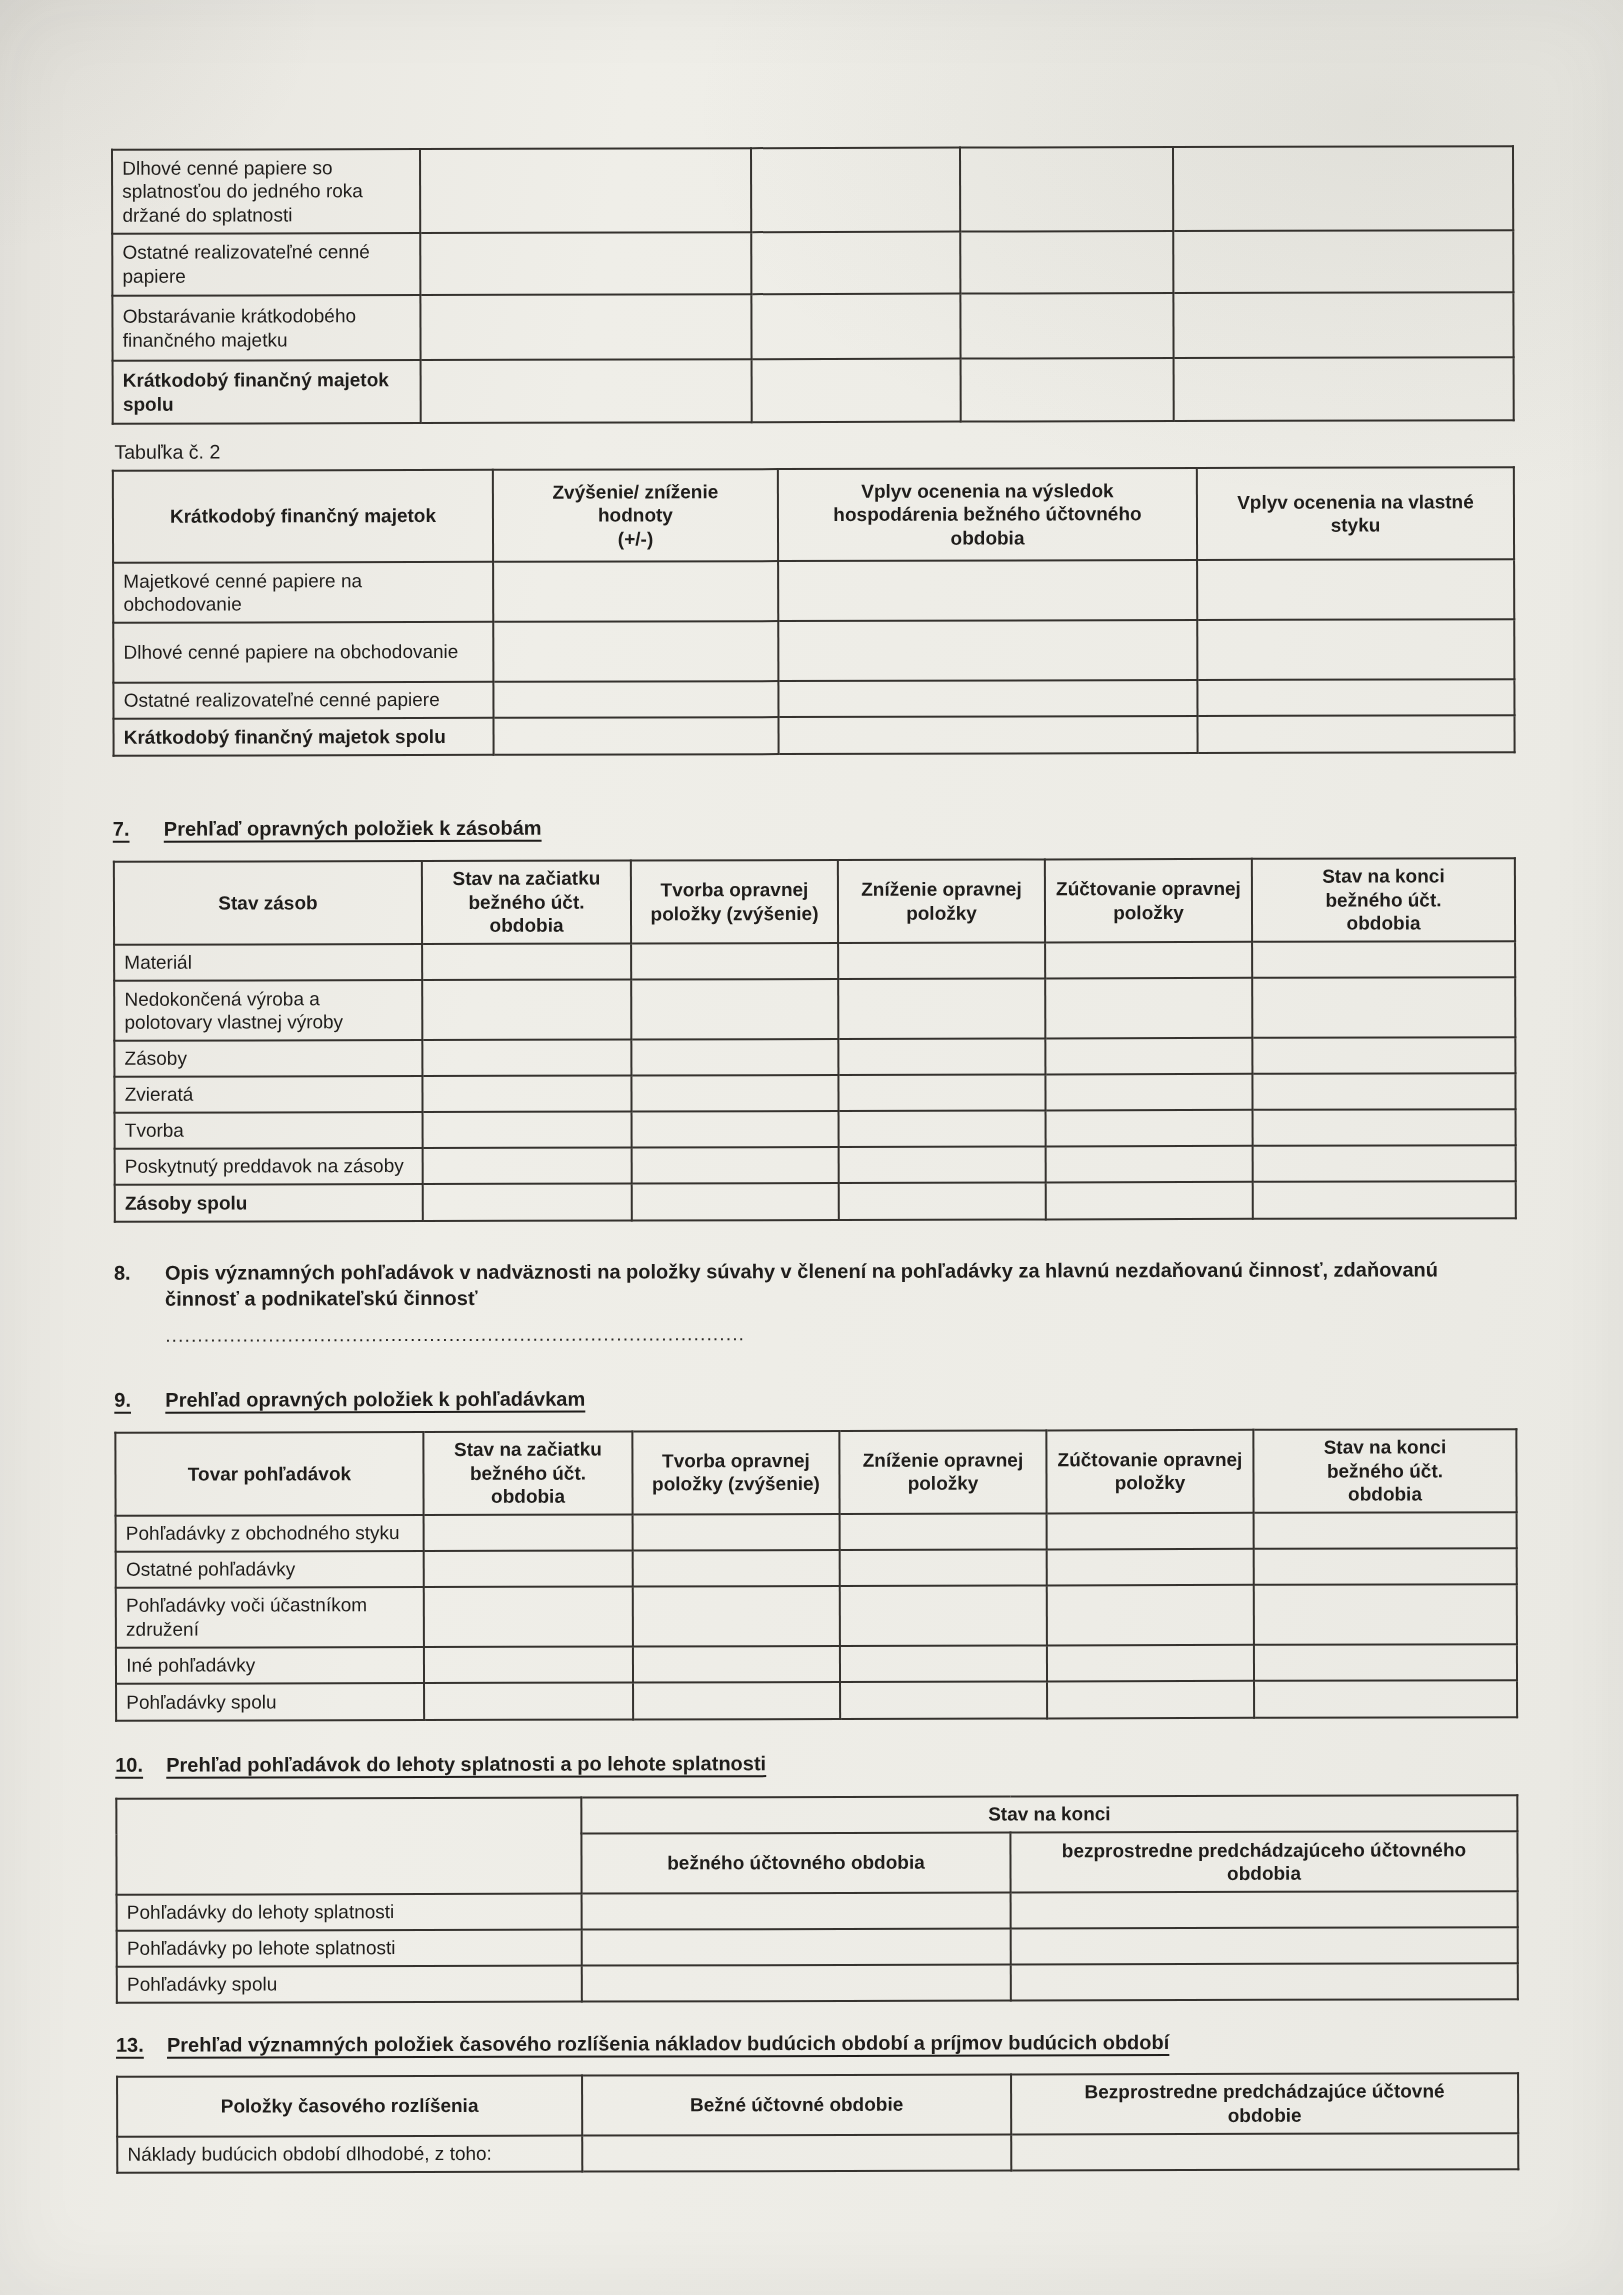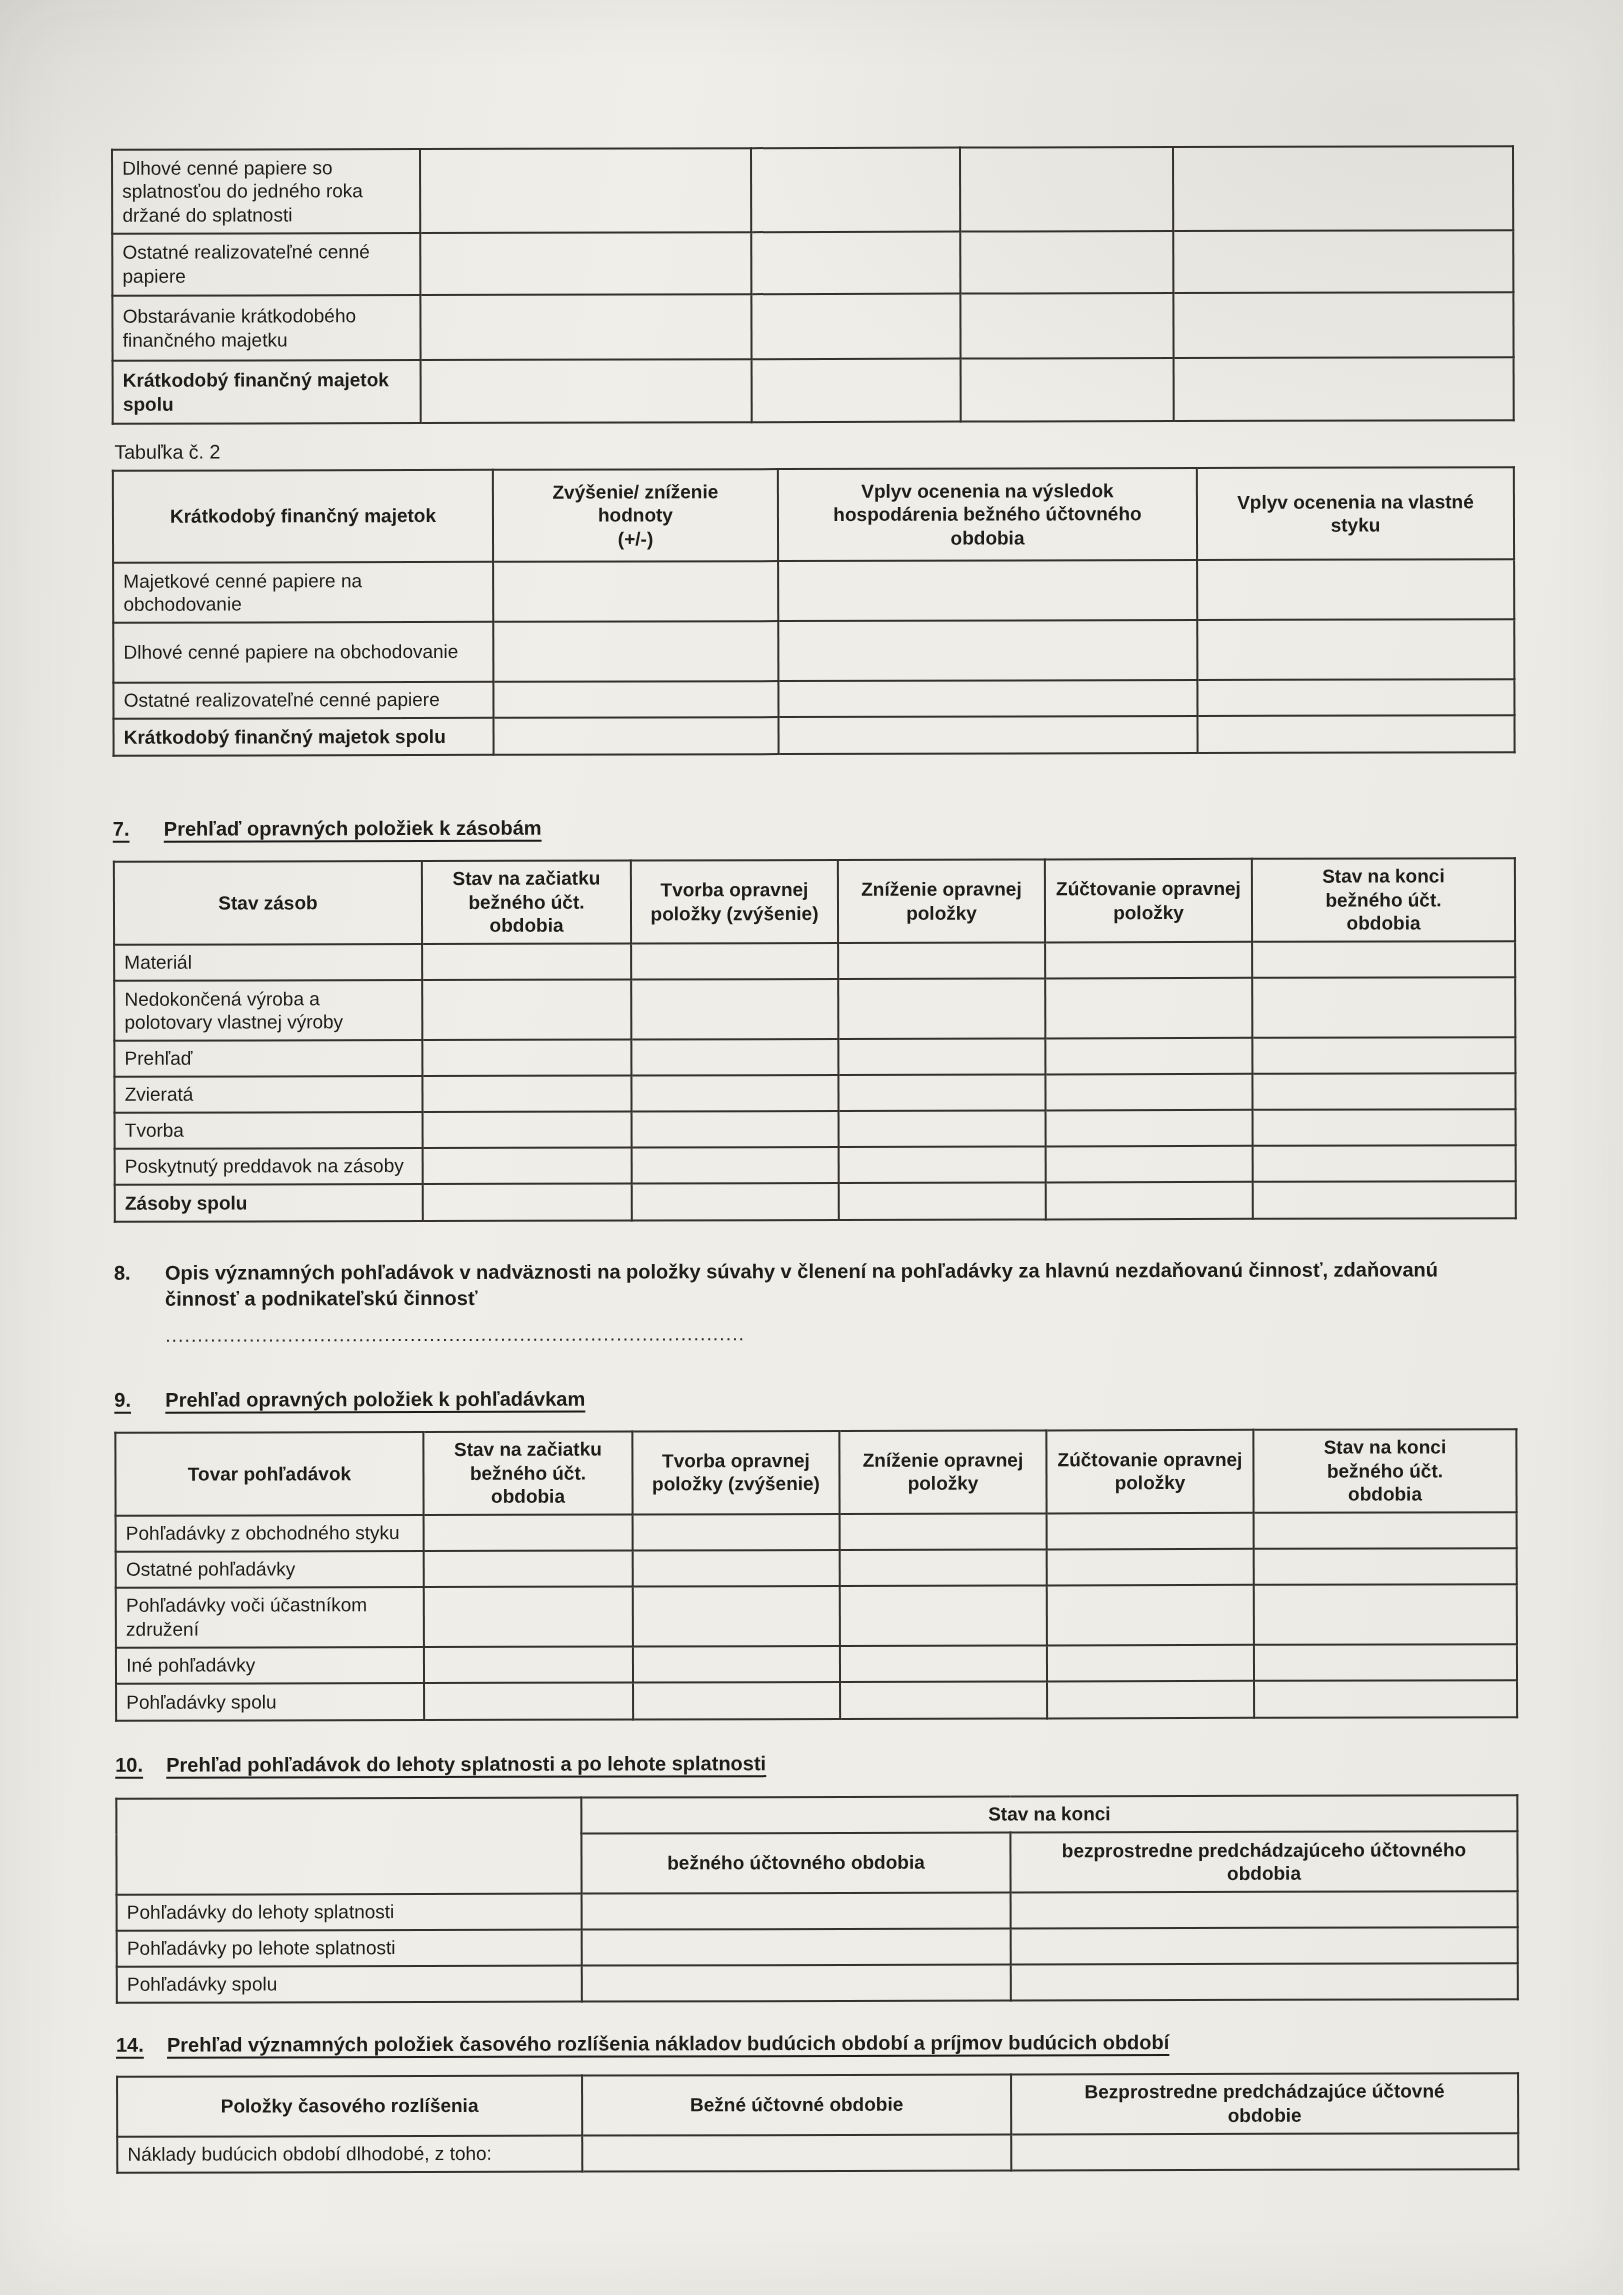--- a/index.html
+++ b/index.html
@@ -215,21 +215,21 @@
         </tr>
         <tr style="height:60px">
           <td class="label">Nedokončená výroba a polotovary vlastnej výroby</td>
           <td></td>
             <td></td>
             <td></td>
             <td></td>
             <td></td>
         </tr>
         <tr style="height:36px">
-          <td class="label">Prehľaď</td>
+          <td class="label">Zásoby</td>
           <td></td>
             <td></td>
             <td></td>
             <td></td>
             <td></td>
         </tr>
         <tr style="height:36px">
           <td class="label">Zvieratá</td>
           <td></td>
             <td></td>
@@ -376,21 +376,21 @@
         </tr>
         <tr style="height:36px">
           <td class="label">Pohľadávky spolu</td>
           <td></td>
             <td></td>
         </tr>
       </tbody>
     </table>
 
     <div class="sec sec11">
-      <span class="num u">14.</span>
+      <span class="num u">13.</span>
       <span class="ttl u">Prehľad významných položiek časového rozlíšenia nákladov budúcich období a príjmov budúcich období</span>
     </div>
 
     <table class="t t11">
       <colgroup>
         <col style="width:465px">
           <col style="width:429px">
           <col style="width:507px">
       </colgroup>
       <tbody>

